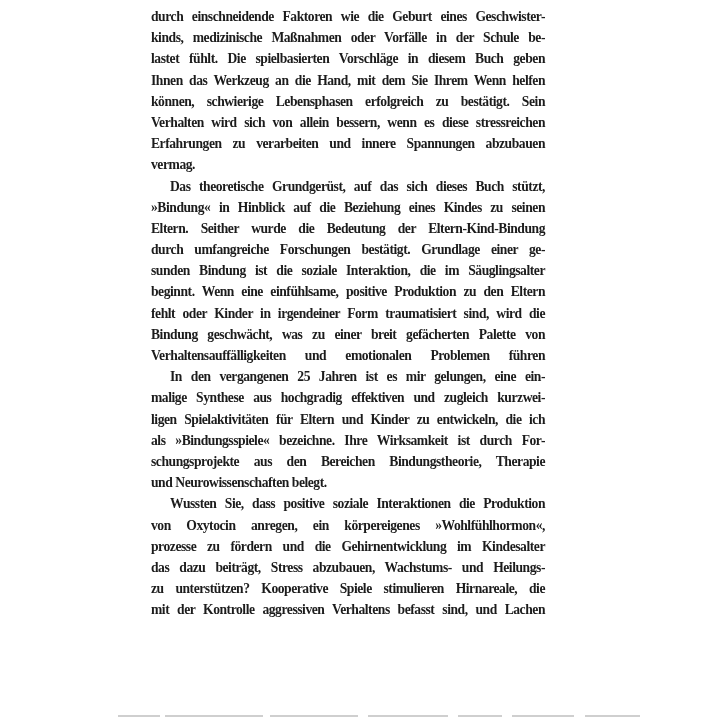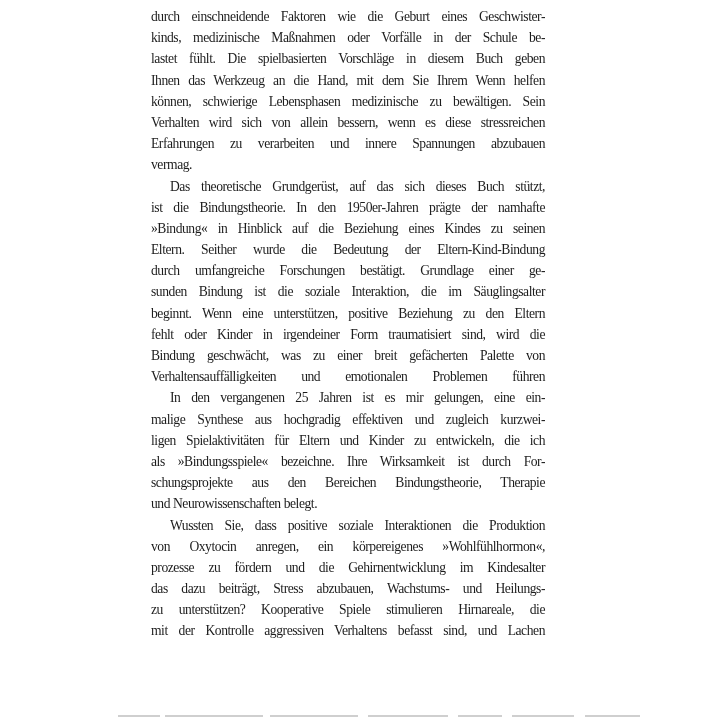--- a/index.html
+++ b/index.html
@@ -41,36 +41,35 @@
     position: absolute;
     top: 715px;
     height: 2px;
     background: #cfcfcf;
   }
 </style>
 </head>
 <body>
 
 <div class="page">
-  <div class="text-column" style="color: rgb(28, 28, 28);">
+  <div class="text-column" style="color: rgb(28, 28, 28); font-weight: bold;">
       <div class="line j">durch einschneidende Faktoren wie die Geburt eines Geschwister-</div>
       <div class="line j">kinds, medizinische Maßnahmen oder Vorfälle in der Schule be-</div>
       <div class="line j">lastet fühlt. Die spielbasierten Vorschläge in diesem Buch geben</div>
       <div class="line j">Ihnen das Werkzeug an die Hand, mit dem Sie Ihrem Wenn helfen</div>
-      <div class="line j">können, schwierige Lebensphasen medizinische zu bewältigen. Sein</div>
+      <div class="line j">können, schwierige Lebensphasen erfolgreich zu bestätigt. Sein</div>
       <div class="line j">Verhalten wird sich von allein bessern, wenn es diese stressreichen</div>
       <div class="line j">Erfahrungen zu verarbeiten und innere Spannungen abzubauen</div>
       <div class="line">vermag.</div>
       <div class="line j indent">Das theoretische Grundgerüst, auf das sich dieses Buch stützt,</div>
-      <div class="line j">ist die Bindungstheorie. In den 1950er-Jahren prägte der namhafte</div>
       <div class="line j">»Bindung« in Hinblick auf die Beziehung eines Kindes zu seinen</div>
       <div class="line j">Eltern. Seither wurde die Bedeutung der Eltern-Kind-Bindung</div>
       <div class="line j">durch umfangreiche Forschungen bestätigt. Grundlage einer ge-</div>
       <div class="line j">sunden Bindung ist die soziale Interaktion, die im Säuglingsalter</div>
-      <div class="line j">beginnt. Wenn eine unterstützen, positive Beziehung zu den Eltern</div>
+      <div class="line j">beginnt. Wenn eine einfühlsame, positive Produktion zu den Eltern</div>
       <div class="line j">fehlt oder Kinder in irgendeiner Form traumatisiert sind, wird die</div>
       <div class="line j">Bindung geschwächt, was zu einer breit gefächerten Palette von</div>
       <div class="line j">Verhaltensauffälligkeiten und emotionalen Problemen führen</div>
       <div class="line j indent">In den vergangenen 25 Jahren ist es mir gelungen, eine ein-</div>
       <div class="line j">malige Synthese aus hochgradig effektiven und zugleich kurzwei-</div>
       <div class="line j">ligen Spielaktivitäten für Eltern und Kinder zu entwickeln, die ich</div>
       <div class="line j">als »Bindungsspiele« bezeichne. Ihre Wirksamkeit ist durch For-</div>
       <div class="line j">schungsprojekte aus den Bereichen Bindungstheorie, Therapie</div>
       <div class="line">und Neurowissenschaften belegt.</div>
       <div class="line j indent">Wussten Sie, dass positive soziale Interaktionen die Produktion</div>

